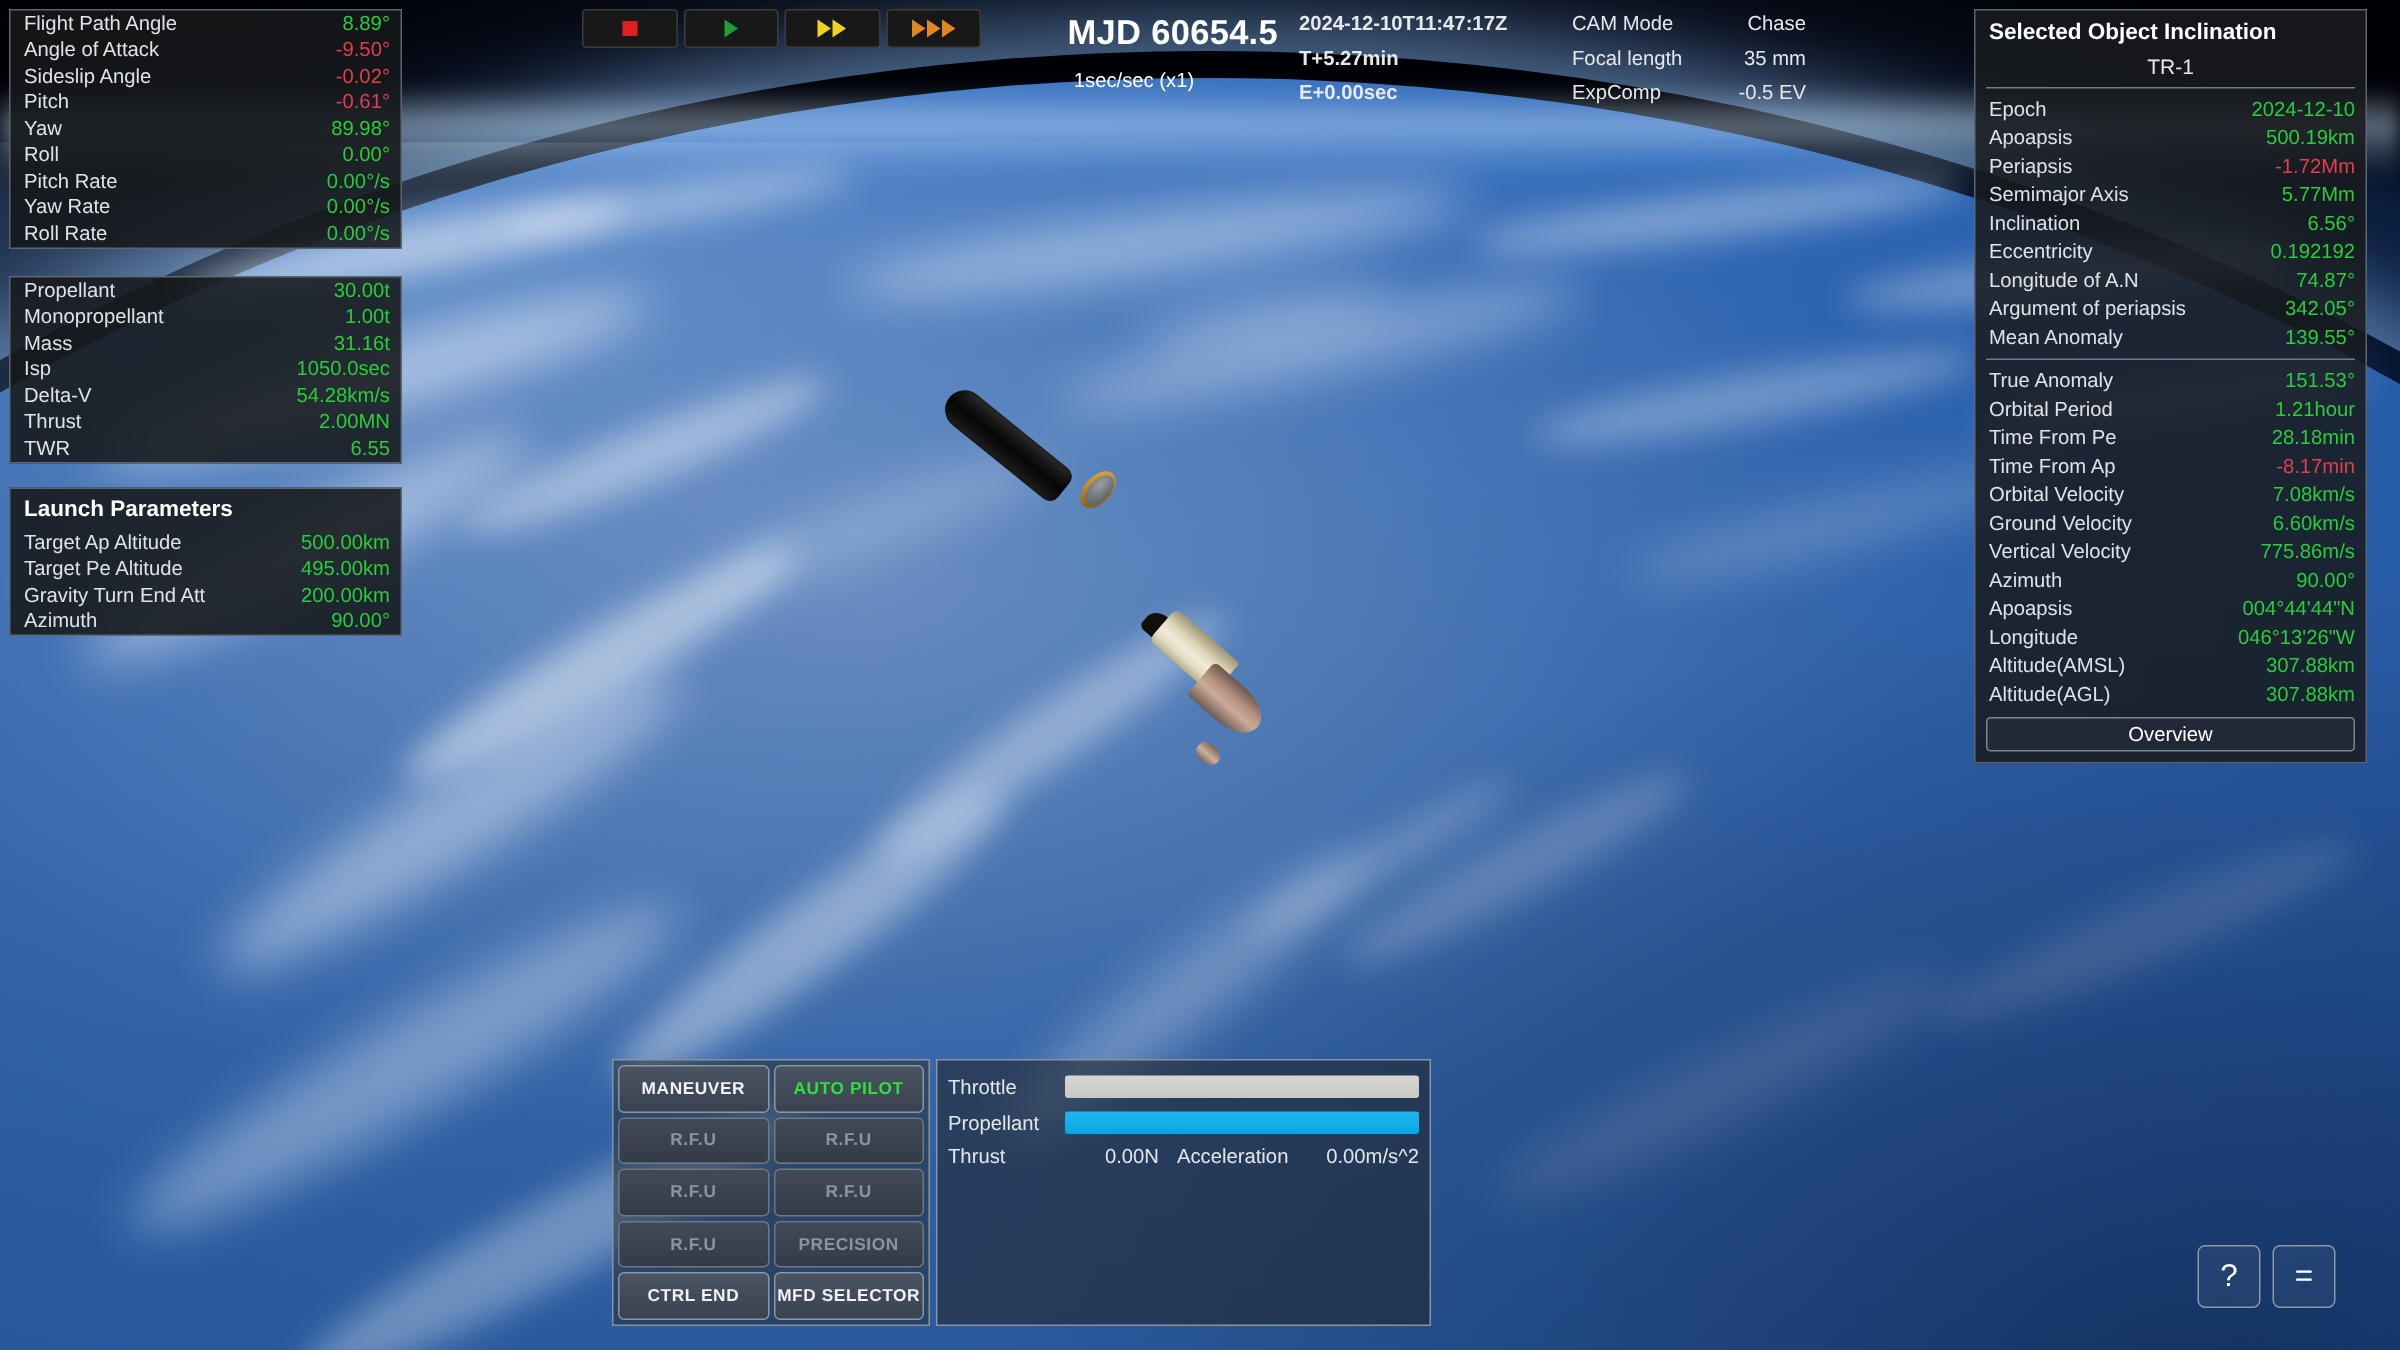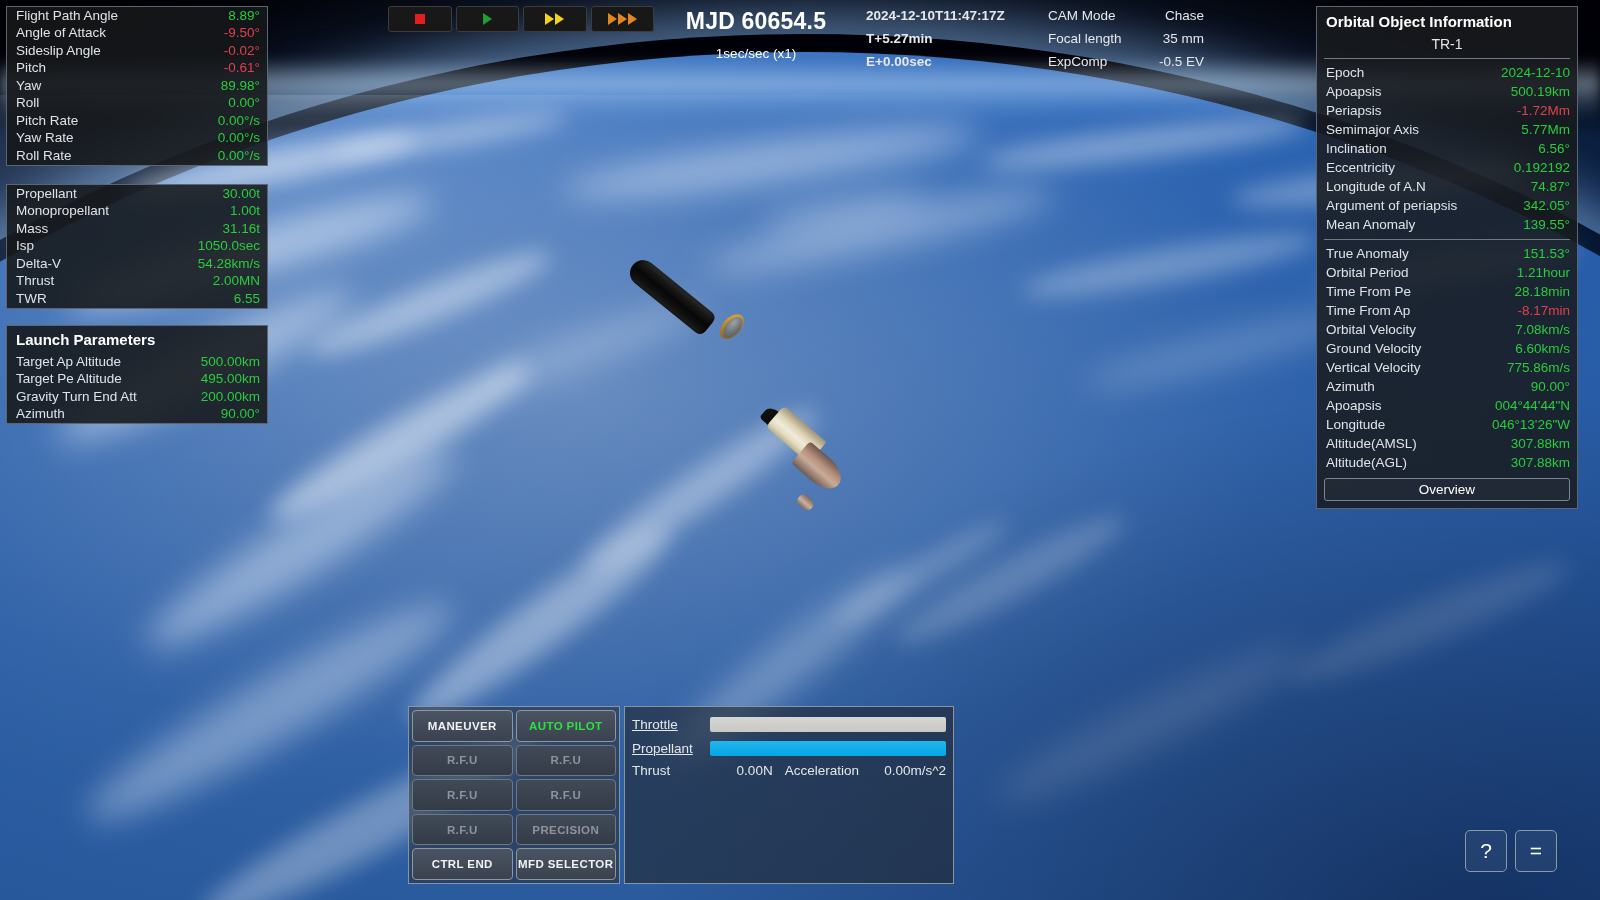--- a/index.html
+++ b/index.html
@@ -137,21 +137,21 @@
   .tri.o { border-left-color:#e08820; }
   .tri-grp { display:flex; gap:1px; }
   #skip-btn {
     margin-top:4px; height:26px; background:#181818; border:1px solid #3c3c3c;
     border-radius:3px; display:flex; align-items:center; justify-content:center;
     color:#fff; font-weight:bold; font-size:13.5px; cursor:pointer;
   }
 
   
   #mjd-block { position:absolute; left:660px; top:8px; width:192px; text-align:center; color:#fff; }
-  #mjd-main { font-size:23px; font-weight:bold; letter-spacing:0.2px; }
+  #mjd-main { font-size:23px; font-weight:bold; letter-spacing:0.2px;text-align:right; }
   #mjd-rate { font-size:13.5px; margin-top:11px; }
 
   #date-block { position:absolute; left:866px; top:8px; color:#e6e8ea; font-size:13.5px;font-weight:bold; }
   #date-block div { margin-bottom:8px; }
 
   #cam-block { position:absolute; left:1048px; top:8px; width:156px; color:#e6e8ea; font-size:13.5px; }
   .cam-row { display:flex; justify-content:space-between; margin-bottom:8px; }
 
   
   #p-object {
@@ -189,21 +189,21 @@
     background: linear-gradient(180deg,#414a57 0%, #333b47 100%);
     border-color:#6e7883;
   }
   .gbtn.accent { color:#2ee03c; }
 
   #mid-panel {
     width:330px; border:1px solid #8a949e; background: rgba(34,41,50,0.62);
     padding:8px 7px; position:relative;
   }
   .bar-row { display:flex; align-items:center; height:19px; margin-bottom:5px; }
-  .bar-row .bl { width:78px; color:#e3e7ea; font-size:13.5px;text-decoration:underline; }
+  .bar-row .bl { width:78px; color:#e3e7ea; font-size:13.5px; }
   .bar-track { flex:1; height:15px; border-radius:2px; }
   .bar-throttle { background: linear-gradient(180deg,#d6d6d2 0%, #c8c8c4 100%); }
   .bar-prop     { background: linear-gradient(180deg,#22b6ee 0%, #07a6e4 100%); }
   #thrust-row { display:flex; align-items:center; font-size:13.5px; color:#e3e7ea; margin-top:2px; }
   #thrust-row .tl { width:78px; }
   #thrust-row .tv { width:90px; text-align:right; }
   #thrust-row .al { margin-left:12px; }
   #thrust-row .av { width:104px; text-align:right; }
 
   
@@ -408,21 +408,21 @@
         <span>Focal length</span>
         <span>35 mm</span>
       </div>
     <div class="cam-row">
         <span>ExpComp</span>
         <span>-0.5 EV</span>
       </div>
   </div>
 
   <div id="p-object">
-    <div id="obj-title">Orbital Object Information</div>
+    <div id="obj-title">Selected Object Inclination</div>
     <div id="obj-name">TR-1</div>
     <div class="hr"></div>
     <div class="rows">
       <div class="row">
           <span class="lbl">Epoch</span>
           <span class="val v-green">2024-12-10</span>
         </div>
       <div class="row">
           <span class="lbl">Apoapsis</span>
           <span class="val v-green">500.19km</span>

